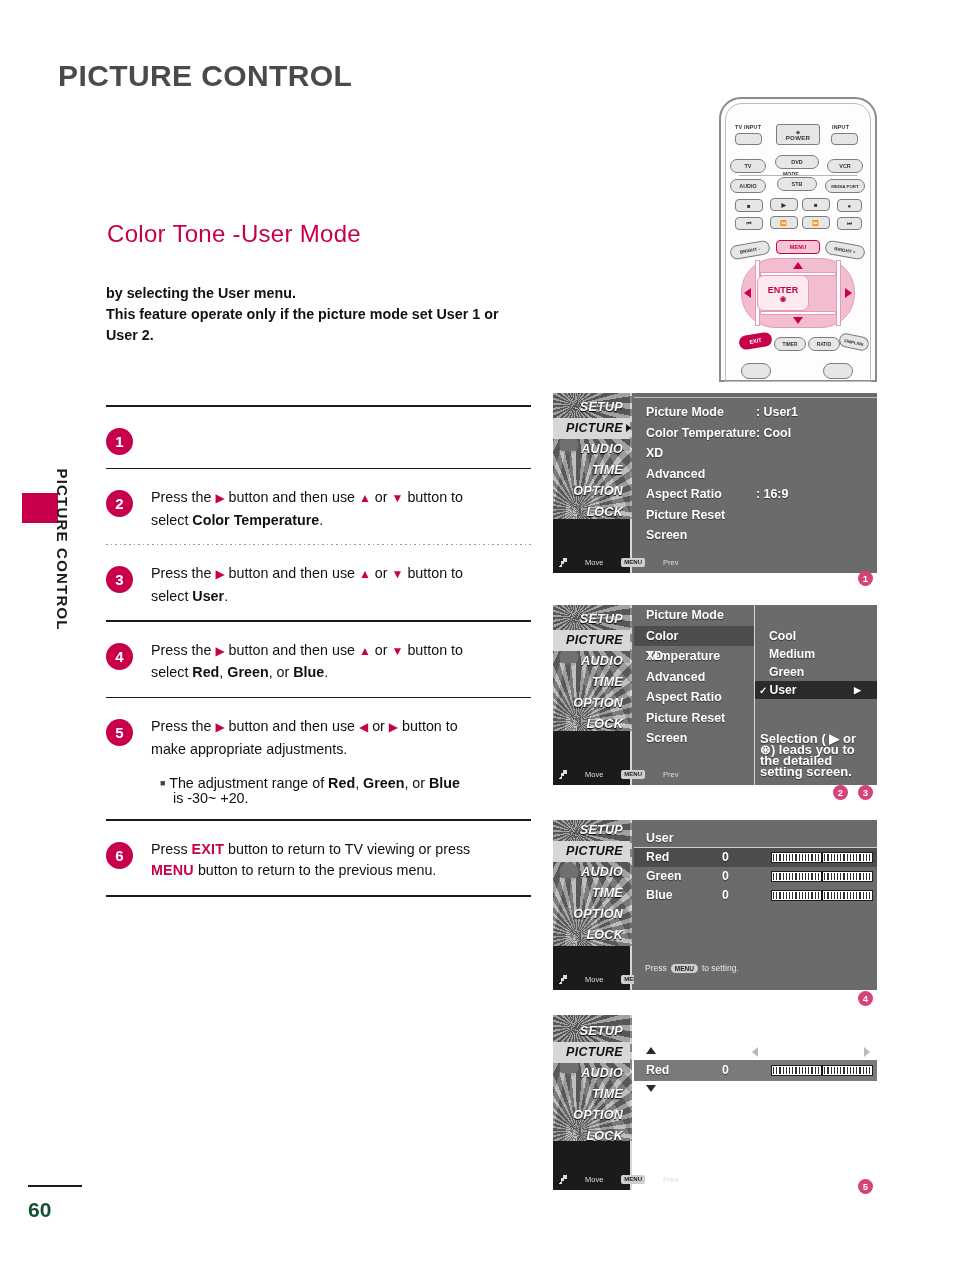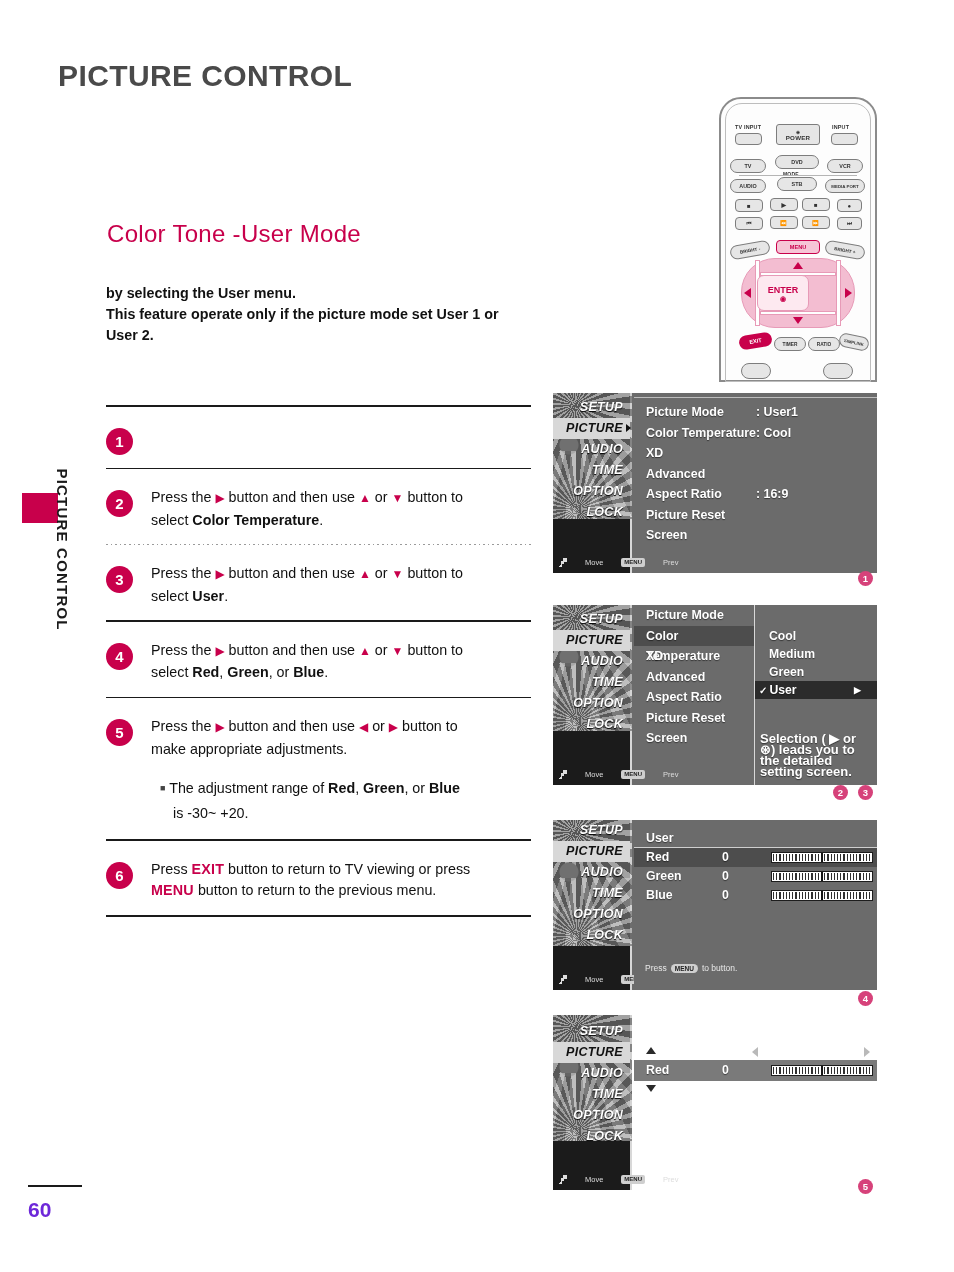--- a/index.html
+++ b/index.html
@@ -34,21 +34,21 @@
     white-space: nowrap;
   }
 
   
   .pagenum-rule {
     position: absolute; left: 28px; top: 1185px;
     width: 54px; height: 2px; background: #1a1a1a;
   }
   .pagenum {
     position: absolute; left: 28px; top: 1198px;
-    font-size: 21px; font-weight: bold; color: #6d28d9;
+    font-size: 21px; font-weight: bold; color: #14532d;
   }
 
   
   .section-heading {
     position: absolute; left: 107px; top: 220px;
     font-size: 24px; font-weight: normal; color: #c8004b;
     letter-spacing: 0.3px;
   }
   .intro {
     position: absolute; left: 106px; top: 262px;
@@ -79,21 +79,21 @@
     margin-right: 18px; margin-top: 8px;
   }
   .step-body {
     font-size: 14.3px; color: #111; line-height: 21.5px;
     padding-top: 5px;
   }
   .step-body .k { color: #c8004b; font-weight: bold; letter-spacing:0.2px;}
   .step-body .bold { font-weight: bold; }
   .ar { color: #c8004b; font-size: 12px; letter-spacing: 0; }
   .note {
-    font-size: 14.3px; color: #111; line-height: 25px;
+    font-size: 14.3px; color: #111; line-height: 15px;
     margin: 16px 0 0 22px; text-indent: -13px;
   }
   .note .sq { color: #444; font-size: 9px; vertical-align: 2px; }
 
   
   .osd {
     position: absolute;
     background: #6b6b6b;
     font-family: "Liberation Sans", sans-serif;
     color: #fff;
@@ -555,21 +555,21 @@
         <span class="num">0</span>
         <span class="slider" style="left:137px;">
             <span class="fill"></span>
             <span class="mid"></span>
           </span>
       </div>
     </div>
     <div class="confirm">
       <span>Press</span>
       <span class="chip">MENU</span>
-      <span>to button.</span>
+      <span>to setting.</span>
     </div>
   </div>
   <div class="marker" style="left:858px; top:991px;">4</div>
 
   <div class="osd" id="osd4">
     <div class="osd-sidebar">
       <div class="tex"></div>
       <div class="tex2"></div>
       <div style="position:relative;padding-top:6px;">
         <div class="menu-row">SETUP</div>

